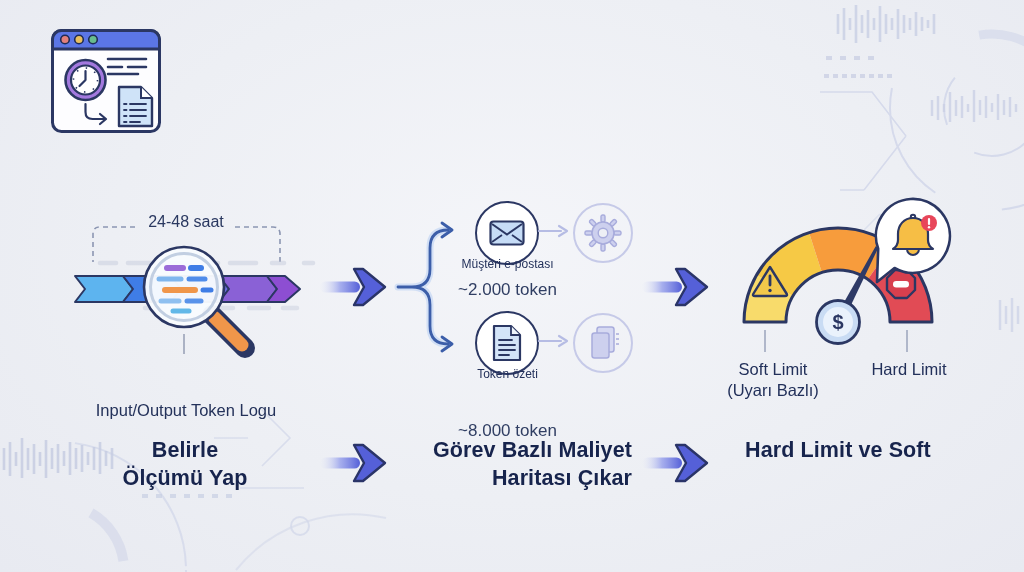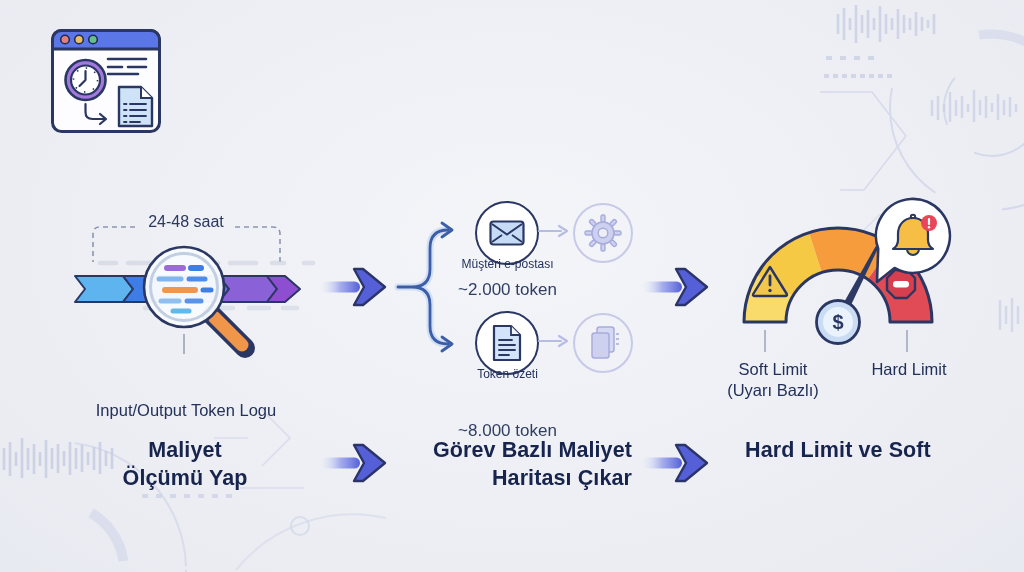--- a/index.html
+++ b/index.html
@@ -241,21 +241,21 @@
     <path d="M187,134 V156" stroke="#a5adc2" stroke-width="1.7"></path>
   </svg>
 
   <div class="txt limit-label" style="left:698px;top:359px;width:150px;">
     <div>Soft Limit</div>
     <div>(Uyarı Bazlı)</div>
   </div>
   <div class="txt limit-label" style="left:834px;top:359px;width:150px;">Hard Limit</div>
 
   <div class="txt heading" style="left:85px;top:436px;width:200px;">
-    <div>Maliyet</div>
+    <div>Belirle</div>
     <div>Ölçümü Yap</div>
   </div>
 
   <svg class="abs" style="left:318px;top:440px;" width="70" height="46" viewBox="0 0 70 46">
     <rect x="2" y="17.5" width="40" height="11" rx="5.5" fill="url(#arrowTail)"></rect>
     <polygon points="36,5 45,5 67,23 45,41 36,41 46,23" fill="#5560d8" stroke="#2a3468" stroke-width="2.4" stroke-linejoin="round"></polygon>
   </svg>
 
   <div class="txt heading" style="left:392px;top:436px;width:240px;text-align:right;">
     <div>Görev Bazlı Maliyet</div>

